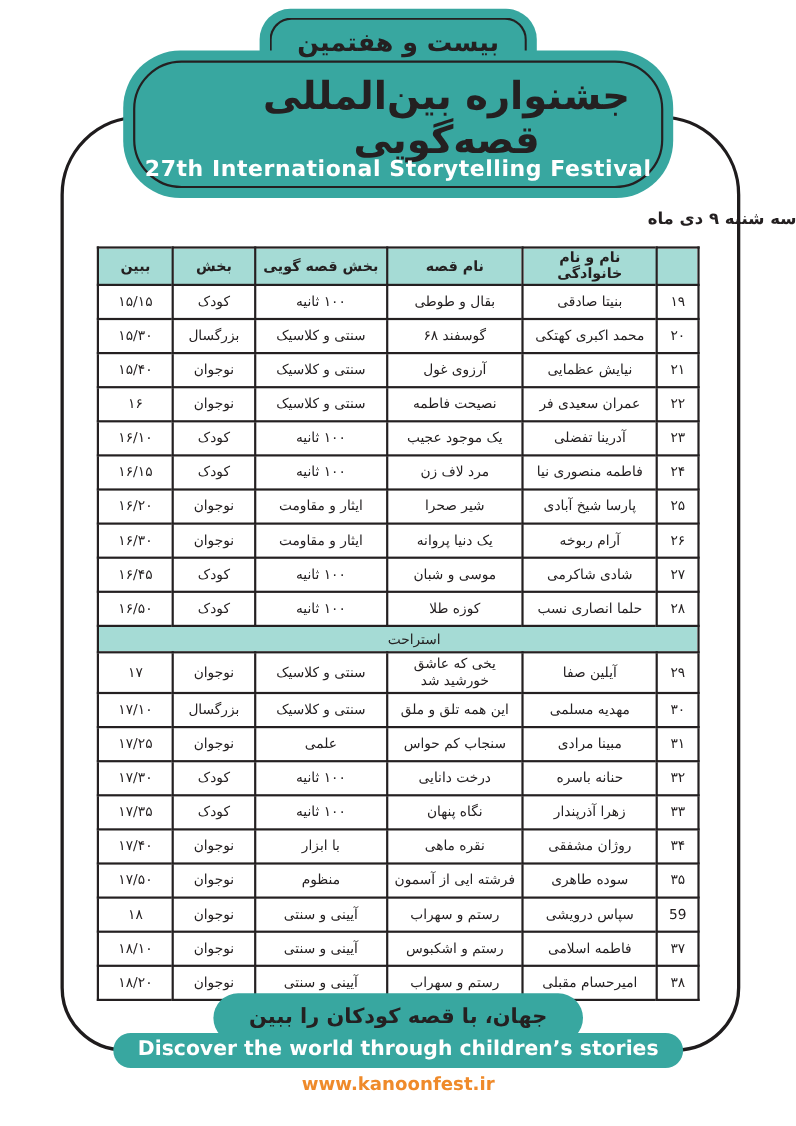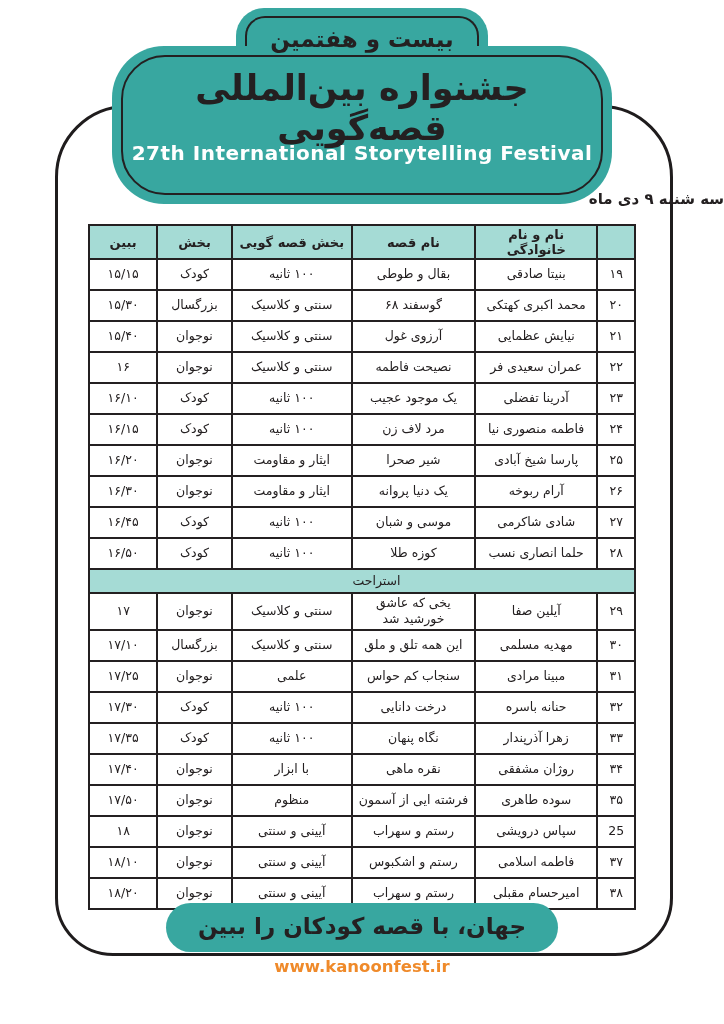--- a/index.html
+++ b/index.html
@@ -2,51 +2,51 @@
 <html lang="fa"><head>
 <meta charset="utf-8">
 <style>
   html,body{margin:0;padding:0;}
   body{
     width:724px;height:1024px;position:relative;overflow:hidden;
     background:#ffffff;font-family:"DejaVu Sans",sans-serif;color:#242021;
   }
   
   .badge{position:absolute;top:8px;left:50%;transform:translateX(-50%);
-    width:500px;height:196px;z-index:3;}
+    width:500px;height:172px;z-index:3;}
   .badge-bump{position:absolute;top:0;left:124px;width:252px;height:62px;
     background:var(--teal);border-radius:28px 28px 0 0;}
   .badge-bump::before{content:"";position:absolute;left:9px;right:9px;top:8px;bottom:0;
     border:2.5px solid #242021;border-bottom:none;border-radius:20px 20px 0 0;}
   .badge-main{position:absolute;top:38px;left:0;right:0;bottom:0;
     background:var(--teal);border-radius:52px;}
   .badge-main::before{content:"";position:absolute;inset:9px;
     border:2.5px solid #242021;border-radius:44px;}
   .badge-line{position:absolute;left:0;width:100%;text-align:center;font-weight:bold;}
   .badge-line1{top:18px;font-size:23px;color:#242021;z-index:2;}
-  .badge-line2{top:60px;font-size:35px;color:#242021;z-index:2;}
+  .badge-line2{top:60px;font-size:35px;color:#242021;z-index:2;margin-left:44px;}
   .badge-line3{top:133px;font-size:20px;color:#ffffff;z-index:2;letter-spacing:0.5px;}
   
   .outline-box{position:absolute;left:55px;top:105px;width:612px;height:845px;
     border:3px solid #1f1c1d;border-radius:72px 72px 58px 58px;z-index:0;}
   
   .date-line{position:absolute;top:190px;left:0;width:100%;text-align:right;
     font-size:15px;font-weight:bold;z-index:2;}
   
   .sched{position:absolute;top:224px;left:88px;width:548px;z-index:2;
     border-collapse:collapse;table-layout:fixed;background:#fff;}
   .sched th,.sched td{border:2px solid #242021;text-align:center;
     padding:1px 4px;overflow:hidden;}
   .sched th{background:var(--lightteal);font-size:13px;font-weight:bold;height:29px;}
   .sched td{font-size:12.5px;height:27px;line-height:1.3;}
   .sched .break-cell{background:var(--lightteal);height:20px;font-size:12.5px;padding-left:33px;}
   
   .footer{position:absolute;top:903px;left:0;width:724px;display:flex;
     flex-direction:column;align-items:center;z-index:3;}
-  .footer-pill-fa{background:var(--teal);color:#242021;font-weight:bold;font-size:23px;
+  .footer-pill-fa{background:var(--teal);color:#242021;font-weight:bold;font-size:19px;
     padding:10px 32px 13px;border-radius:32px;direction:rtl;}
   .footer-pill-en{margin-top:-9px;background:var(--teal);color:#ffffff;font-weight:bold;
     font-size:18.5px;padding:4px 22px 7px;border-radius:20px;}
   .footer-url{margin-top:5px;color:#ef8a2a;font-weight:bold;font-size:16.5px;}
   :root{--teal:#38a7a0;--lightteal:#a5dbd5;}
   [dir="rtl"]{direction:rtl;}
 </style>
 </head>
 <body>
 
@@ -233,21 +233,21 @@
   <tr>
     <td>۳۵</td>
     <td>سوده طاهری</td>
     <td>فرشته ایی از آسمون</td>
     <td>منظوم</td>
     <td>نوجوان</td>
     <td>۱۷/۵۰</td>
   </tr>
 
   <tr>
-    <td>25</td>
+    <td>59</td>
     <td>سپاس درویشی</td>
     <td>رستم و سهراب</td>
     <td>آیینی و سنتی</td>
     <td>نوجوان</td>
     <td>۱۸</td>
   </tr>
 
   <tr>
     <td>۳۷</td>
     <td>فاطمه اسلامی</td>
@@ -263,14 +263,15 @@
     <td>رستم و سهراب</td>
     <td>آیینی و سنتی</td>
     <td>نوجوان</td>
     <td>۱۸/۲۰</td>
   </tr>
 </tbody>
 </table>
 
 <div class="footer">
   <div class="footer-pill-fa">جهان، با قصه کودکان را ببین</div>
+  <div class="footer-pill-en">Discover the world through children’s stories</div>
   <div class="footer-url">www.kanoonfest.ir</div>
 </div>
 
 </body></html>

